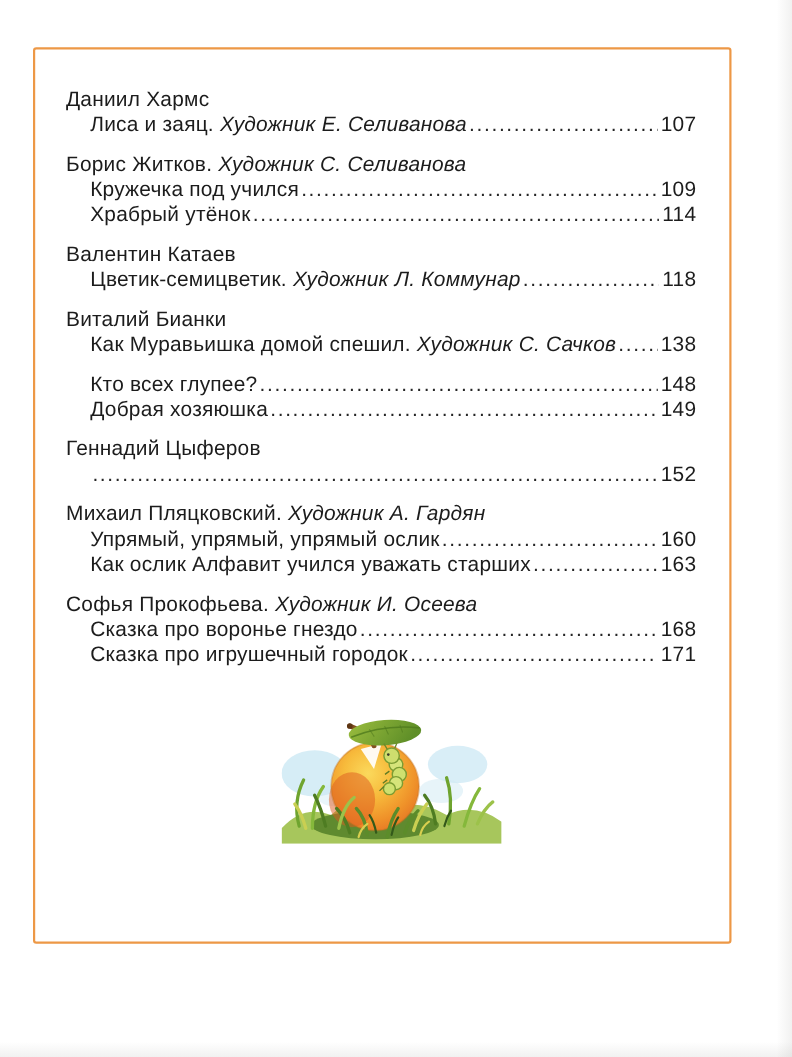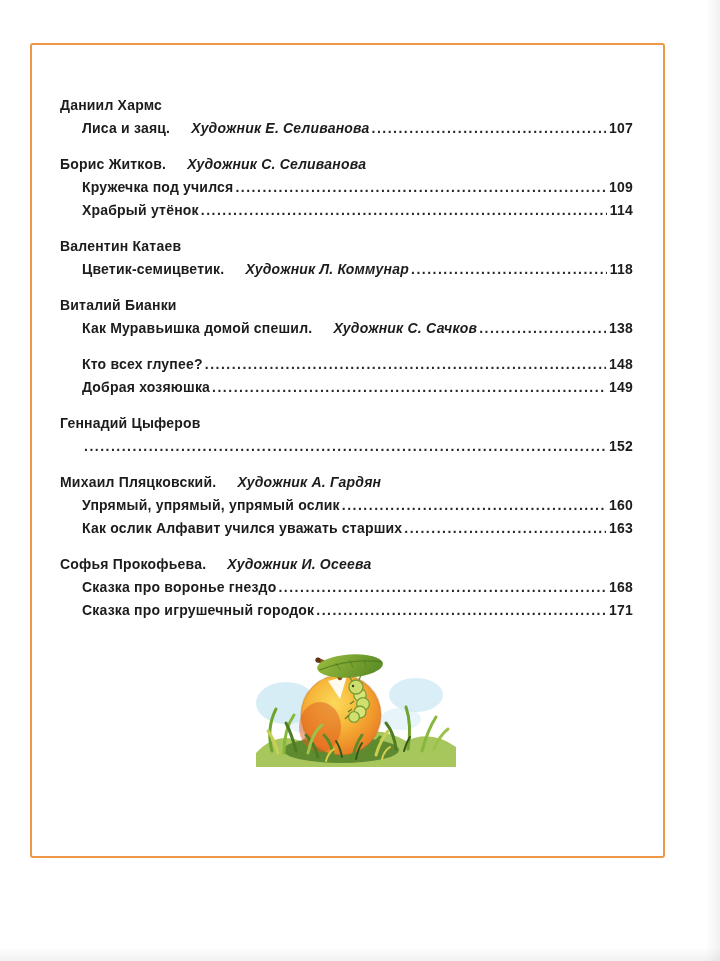--- a/index.html
+++ b/index.html
@@ -9,26 +9,26 @@
   .scan-edge-right { position:absolute; right:0; top:0; width:14px; height:100%;
     background:linear-gradient(to right, rgba(120,120,115,0), rgba(120,120,115,0.10)); pointer-events:none; }
   .scan-edge-bottom { position:absolute; left:0; bottom:0; width:100%; height:14px;
     background:linear-gradient(to bottom, rgba(120,120,115,0), rgba(120,120,115,0.10)); pointer-events:none; }
 
   .frame {
     position:absolute; left:30px; top:43px; width:635px; height:815px;
     border:2px solid #ED9846; border-radius:3px; background:#ffffff;
   }
 
-  .toc { padding:49px 30px 0 28px; font-size:14px; line-height:23px; letter-spacing:0.2px;font-weight:bold; }
+  .toc { padding:34px 30px 0 28px; font-size:19px; line-height:23px; letter-spacing:0.2px; }
   .group { margin-bottom:13px; }
   .header { white-space:nowrap; }
   .entry { display:flex; align-items:baseline; padding-left:22px; }
   .entry .t { white-space:nowrap; }
-  .it { font-style:italic;margin-left:17px; }
+  .it { font-style:italic; }
   .dots { flex:1 1 auto; overflow:hidden; white-space:nowrap; margin:0 3px 0 2px; }
   .dots::after {
     content:"......................................................................................................................................";
     letter-spacing:1.5px; color:#262626;
   }
   .pg { flex:0 0 auto; text-align:center; }
 
   .illustration { position:absolute; left:224px; top:600px; }
 </style>
 </head>

